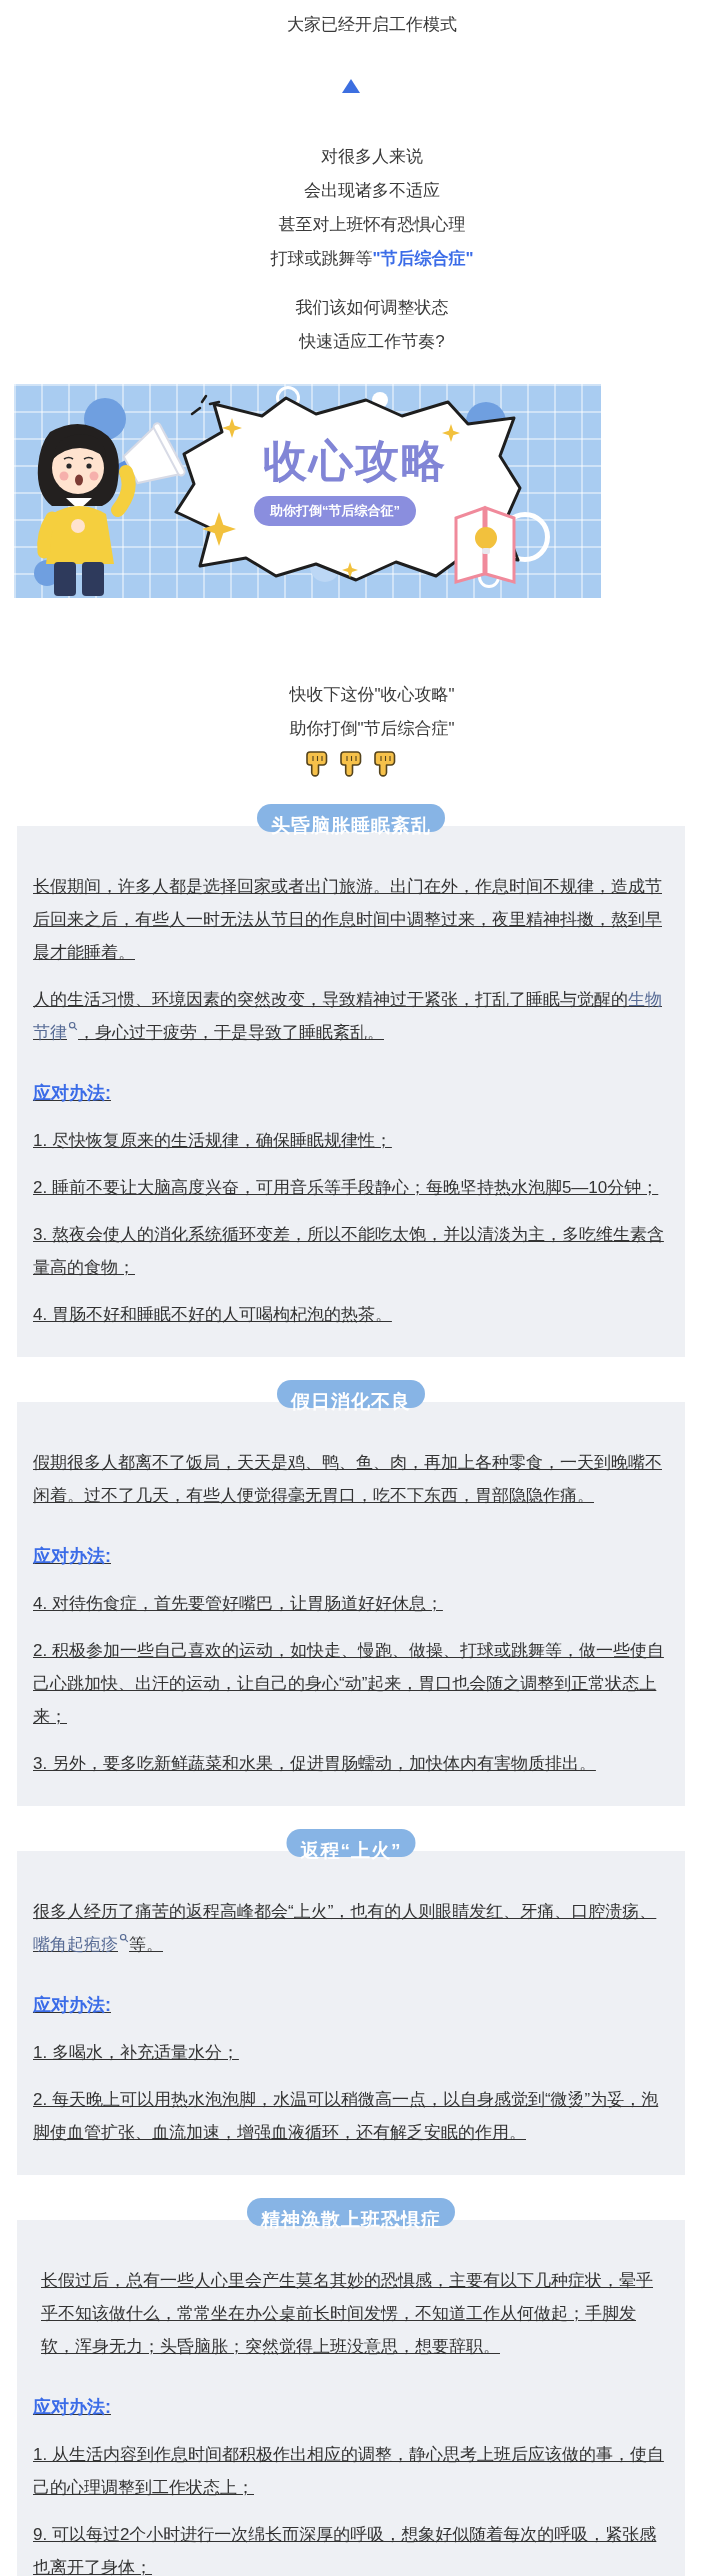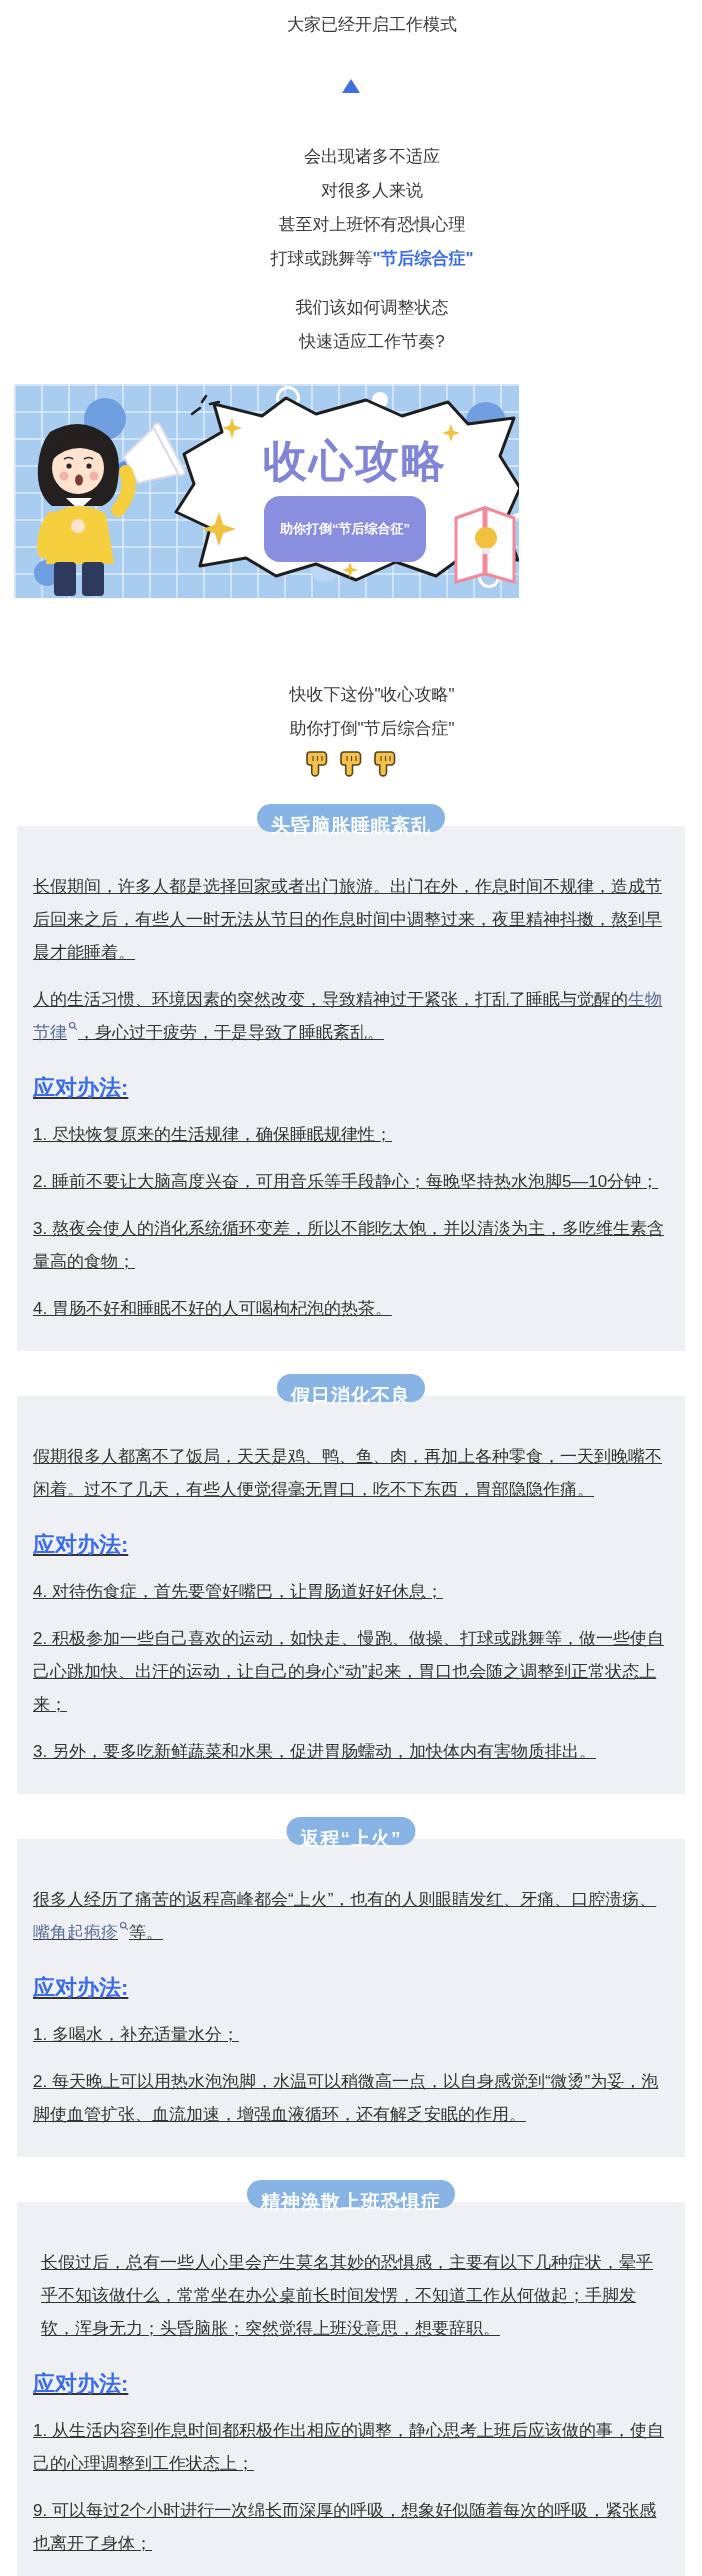--- a/index.html
+++ b/index.html
@@ -12,36 +12,36 @@
   .intro{padding-top:8px;}
   .iline{font-size:17px; line-height:34px; text-align:center; color:#3a3a3a;padding-left:42px;}
   .tri-row{text-align:center; margin-top:29px; line-height:34px;}
   .tri{display:inline-block; width:0; height:0; border-left:9px solid transparent;
        border-right:9px solid transparent; border-bottom:14px solid #3d6fe0;}
   .grp2{margin-top:35px;}
   .grp3{margin-top:15px;}
   .hl{color:#3b6ce8; font-weight:bold;}
   
   .banner{
-    position:relative; width:505px; height:214px; margin:25px 0 0 14px; overflow:hidden;
+    position:relative; width:587px; height:214px; margin:25px 0 0 14px; overflow:hidden;
     background-color:#a9ccf1;
     background-image:linear-gradient(rgba(255,255,255,.45) 2px, transparent 2px),
                      linear-gradient(90deg, rgba(255,255,255,.45) 2px, transparent 2px);
     background-size:27px 27px;
   }
   .banner .circ{position:absolute; border-radius:50%;}
   .burst{position:absolute; left:150px; top:8px; width:368px; height:200px;}
   .banner-title{
     position:absolute; left:196px; top:48px; width:290px; text-align:center;
     font-size:44px; font-weight:bold; color:#8185d6; letter-spacing:2px;
   }
   .banner-pill{
-    position:absolute; left:250px; top:112px; height:30px; line-height:30px;
+    position:absolute; left:240px; top:112px; height:30px; line-height:30px;
     background:#8a8ede; color:#fff; font-size:13px; font-weight:bold;
-    border-radius:16px; padding:18px 16px;
+    border-radius:16px; padding:0 16px;
   }
   .spark{position:absolute;}
   .girl{position:absolute; left:8px; top:30px;}
   .book{position:absolute; left:434px; top:118px;}
   .scribble{position:absolute; left:172px; top:10px;}
   
   .lead{margin-top:80px;}
   .arrow-row{text-align:center; margin-top:4px; height:30px;}
   .arrow-row svg{margin:0 3px; vertical-align:middle;}
   
@@ -49,35 +49,35 @@
   .topic.first{margin-top:46px;}
   .pill{
     position:absolute; top:-22px; left:50%; transform:translateX(-50%);
     height:28px; line-height:44px; padding:0 14px; border-radius:24px;
     background:#87b4e5; color:#ffffff; font-size:19px; font-weight:bold;
     letter-spacing:1px; white-space:nowrap;
   }
   .box{background:#eef0f4; padding:30px 16px 26px 16px;text-decoration:underline;}
   .para{font-size:17px; line-height:33px; margin:0 0 14px 0; color:#333;}
   .para:last-child{margin-bottom:0;}
-  .mlabel{color:#3b6ce8; font-weight:bold; font-size:22px; line-height:33px; margin:22px 0 14px 0;}
+  .mlabel{color:#3b6ce8; font-weight:bold; font-size:18px; line-height:33px; margin:28px 0 14px 0;}
   a.blink{color:#576b95; text-decoration:none; cursor:pointer;}
   .mag{vertical-align:super; margin-left:1px;}
 </style>
 </head>
 <body>
 
 <div class="intro">
   <div class="iline">大家已经开启工作模式</div>
   <div class="tri-row">
     <span class="tri"></span>
   </div>
   <div class="grp2">
+    <div class="iline">对很多人来说</div>
     <div class="iline">会出现诸多不适应</div>
-    <div class="iline">对很多人来说</div>
     <div class="iline">甚至对上班怀有恐惧心理</div>
     <div class="iline"><span>打球或跳舞等</span><span class="hl">"节后综合症"</span></div>
   </div>
   <div class="grp3">
     <div class="iline">我们该如何调整状态</div>
     <div class="iline">快速适应工作节奏?</div>
   </div>
 </div>
 
 <div class="banner">

